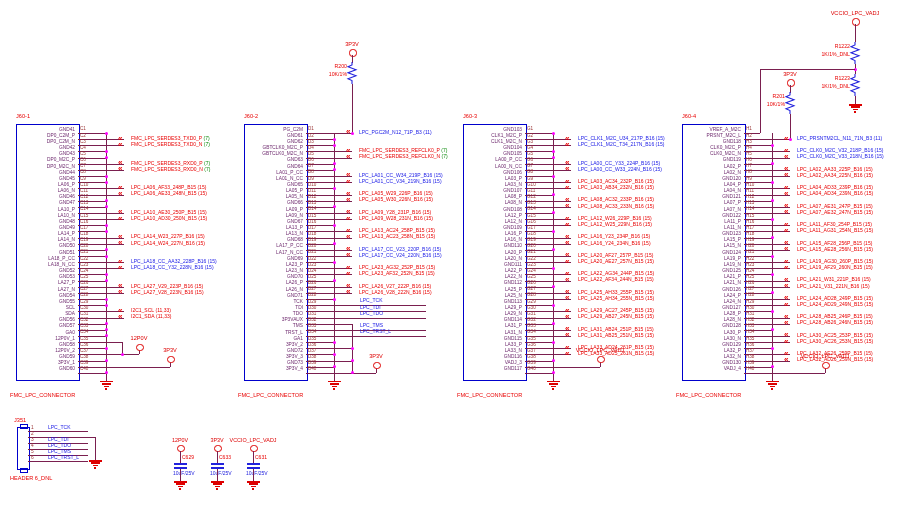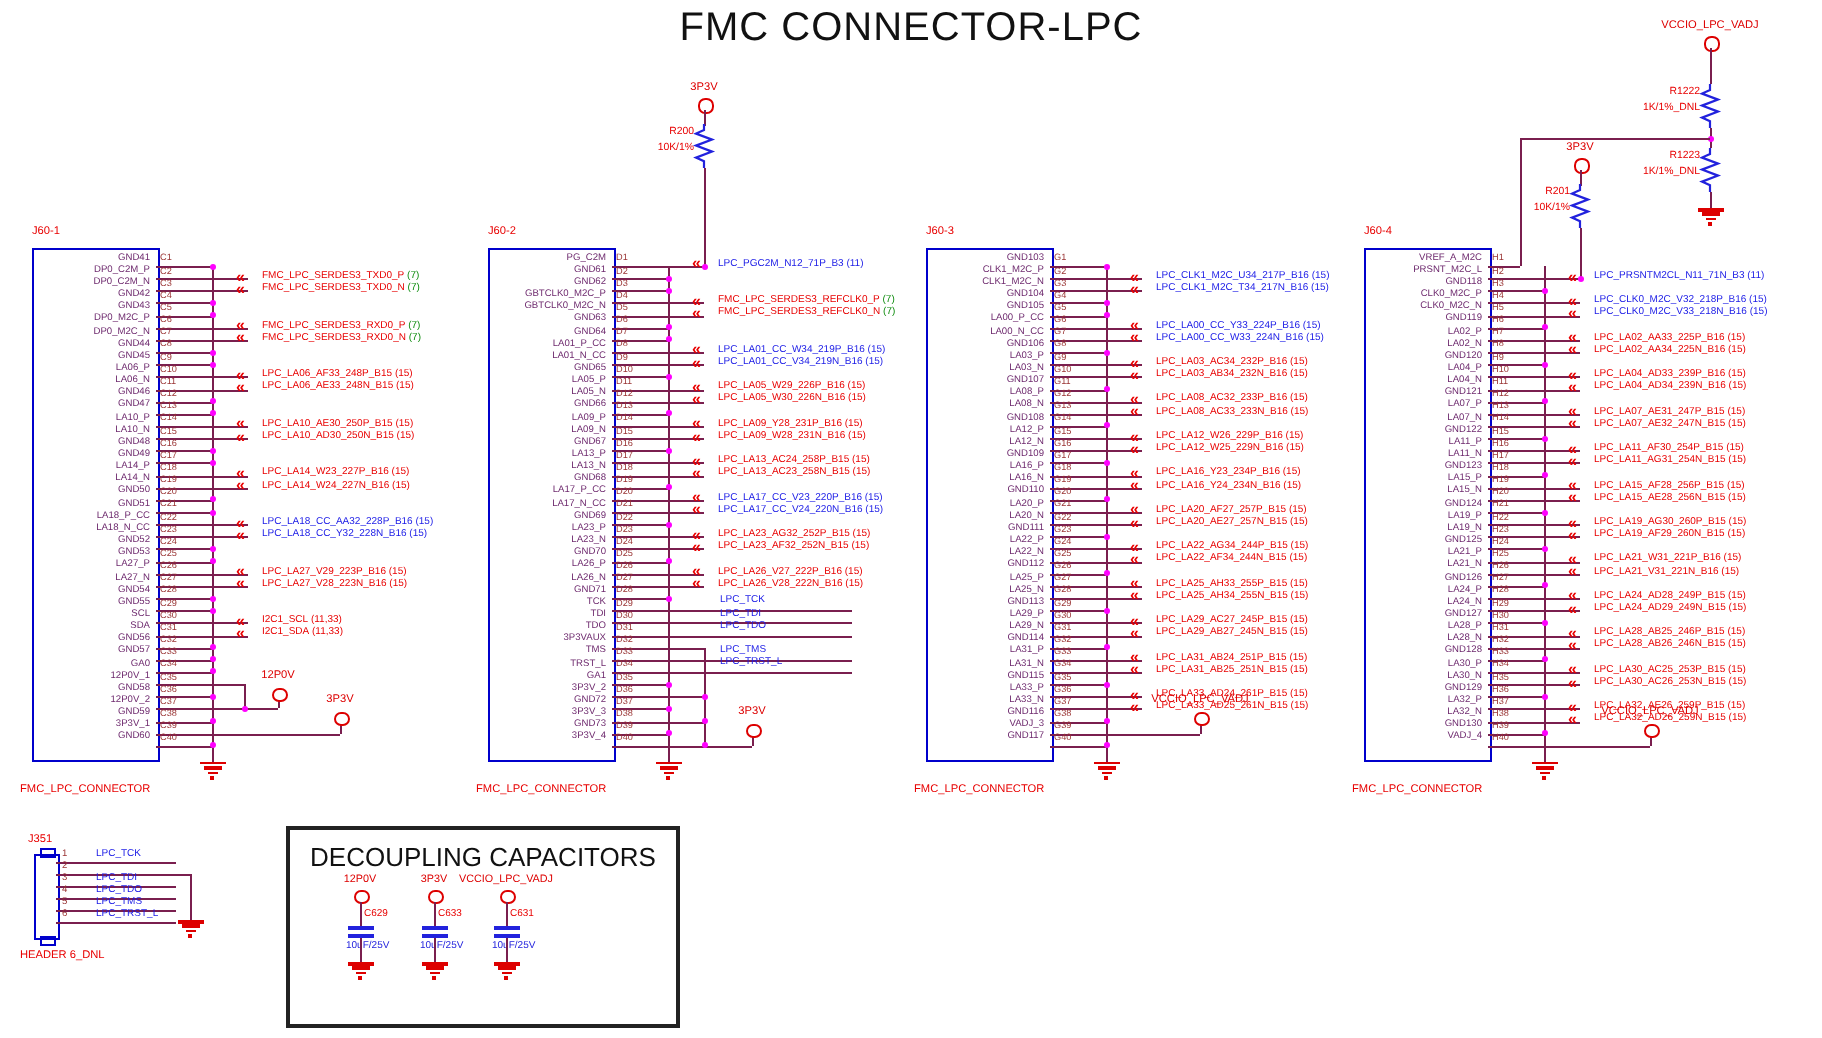--- a/index.html
+++ b/index.html
@@ -8,21 +8,20 @@
   .t{position:absolute;white-space:nowrap;font-family:"Liberation Sans",sans-serif;line-height:1;}
   .title{left:0;right:0;top:4px;text-align:center;font-size:20px;color:#111;letter-spacing:0.5px;}
   .decap-box{position:absolute;left:143px;top:413px;width:193px;height:97px;border:2px solid #222;}
   .decap-title{position:absolute;left:0;right:0;top:6px;text-align:center;font-size:13px;color:#111;}
   svg{position:absolute;overflow:visible;}
 </style>
 </head>
 <body>
 
 <div id="stage">
-  <div class="t title">FMC CONNECTOR-LPC</div>
   <div id="layer">
       <div class="t" style="left: 16px; top: 114px; font-size: 5.6px; color: rgb(232, 0, 0);">J60-1</div>
       <div class="t" style="left: 10px; top: 393px; font-size: 5.6px; color: rgb(232, 0, 0);">FMC_LPC_CONNECTOR</div>
       <div class="t" style="left: 16px; top: 124px; width: 62px; height: 255px; border: 1.3px solid rgb(0, 0, 204);"></div>
       <div class="t" style="left: 106px; top: 133px; width: 1px; height: 247.85px; background: rgb(122, 31, 79);"></div>
       <div class="t" style="left: 99.5px; top: 380.85px; width: 13px; height: 1.6px; background: rgb(221, 0, 0);"></div>
       <div class="t" style="left: 101.5px; top: 383.25px; width: 9px; height: 1.6px; background: rgb(221, 0, 0);"></div>
       <div class="t" style="left: 103.5px; top: 385.65px; width: 5px; height: 1.6px; background: rgb(221, 0, 0);"></div>
       <div class="t" style="left: 105px; top: 388.05px; width: 2px; height: 1.6px; background: rgb(221, 0, 0);"></div>
       <div class="t" style="left: 17px; top: 127.6px; width: 58px; text-align: right; font-size: 4.8px; color: rgb(110, 42, 110);">GND41</div>
@@ -882,19 +881,16 @@
       <div class="t" style="left: 28px; top: 461px; width: 60px; height: 1px; background: rgb(122, 31, 79);"></div>
       <div class="t" style="left: 48px; top: 454.8px; font-size: 5px; color: rgb(26, 26, 230);">LPC_TRST_L</div>
       <div class="t" style="left: 95px; top: 437px; width: 1px; height: 23px; background: rgb(122, 31, 79);"></div>
       <div class="t" style="left: 88.5px; top: 460px; width: 13px; height: 1.6px; background: rgb(221, 0, 0);"></div>
       <div class="t" style="left: 90.5px; top: 462.4px; width: 9px; height: 1.6px; background: rgb(221, 0, 0);"></div>
       <div class="t" style="left: 92.5px; top: 464.8px; width: 5px; height: 1.6px; background: rgb(221, 0, 0);"></div>
       <div class="t" style="left: 94px; top: 467.2px; width: 2px; height: 1.6px; background: rgb(221, 0, 0);"></div>
       <div class="t" style="left: 10px; top: 476px; font-size: 5.6px; color: rgb(232, 0, 0);">HEADER 6_DNL</div>
     </div>
 
-  <div class="decap-box">
-    <div class="decap-title">DECOUPLING CAPACITORS</div>
-  </div>
   <div id="decaps"></div>
 
   <div id="j351"></div>
 </div>
 
 </body></html>

